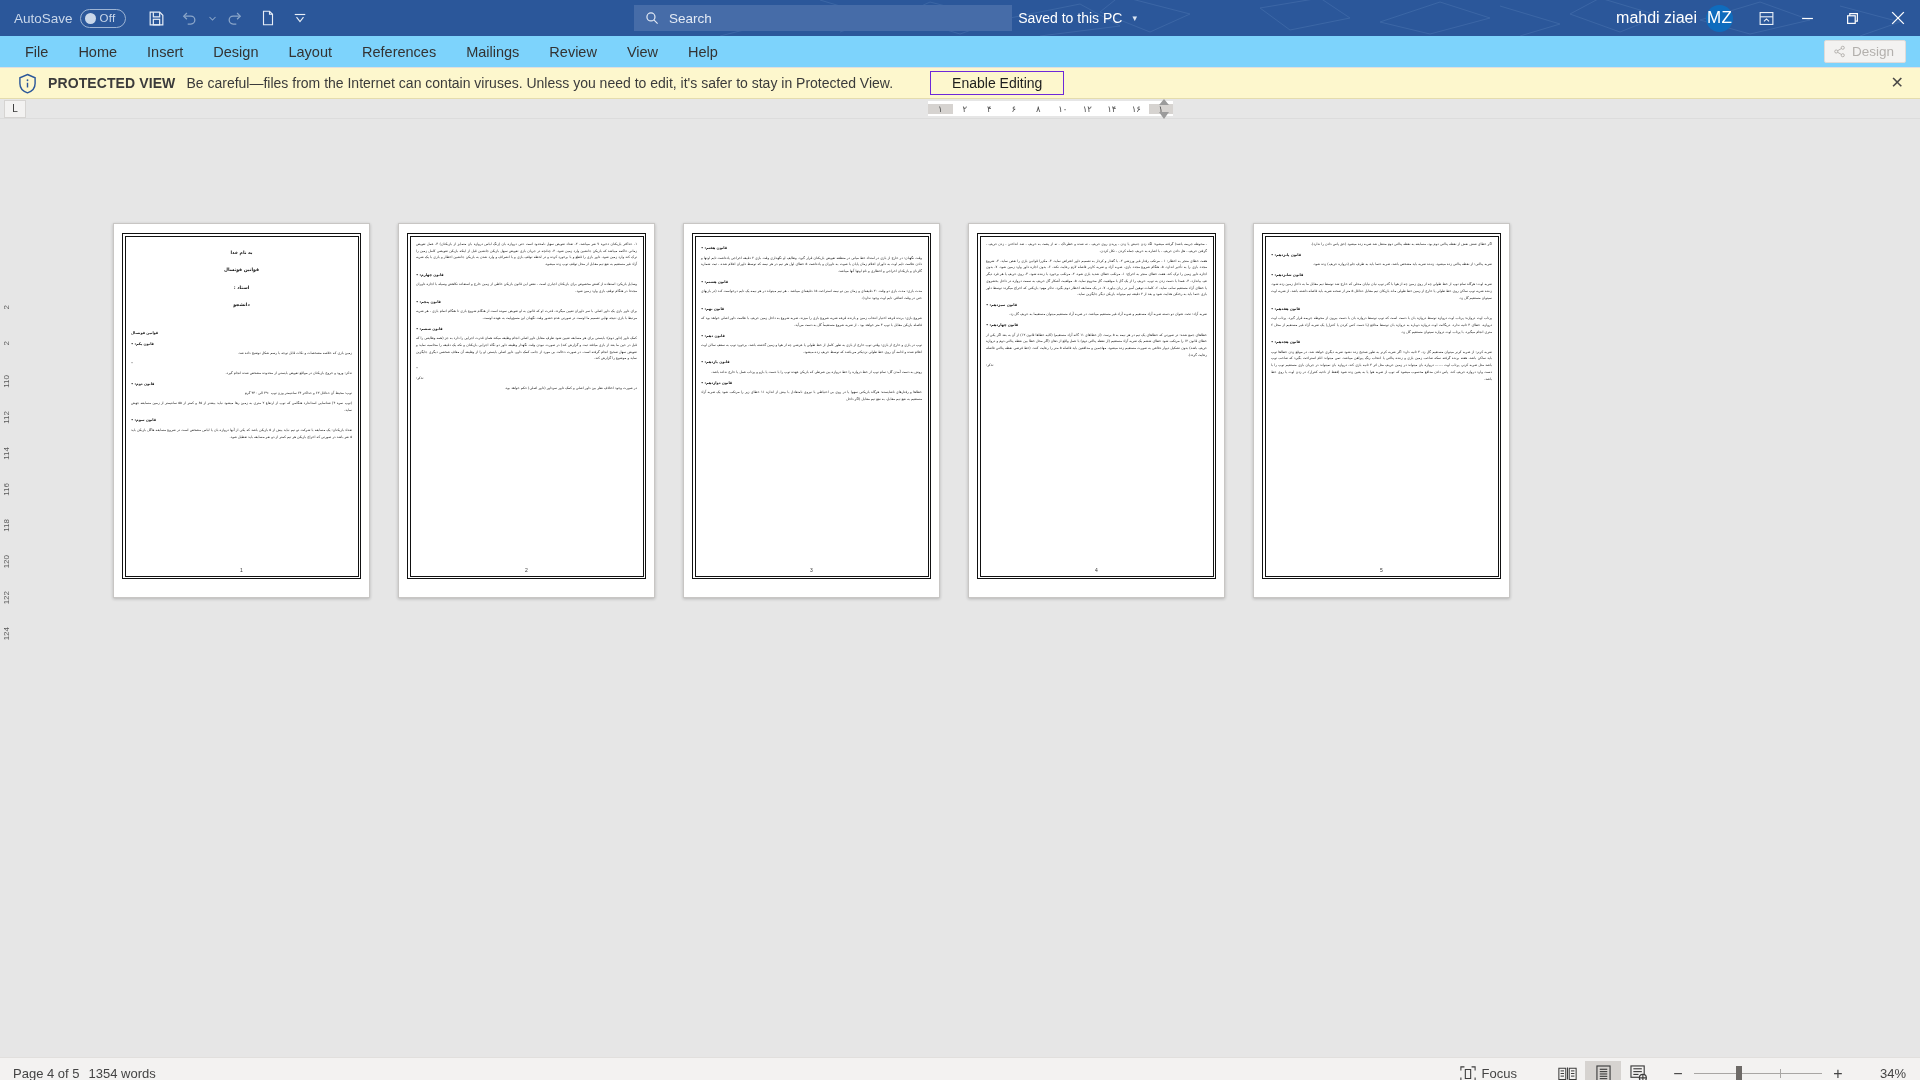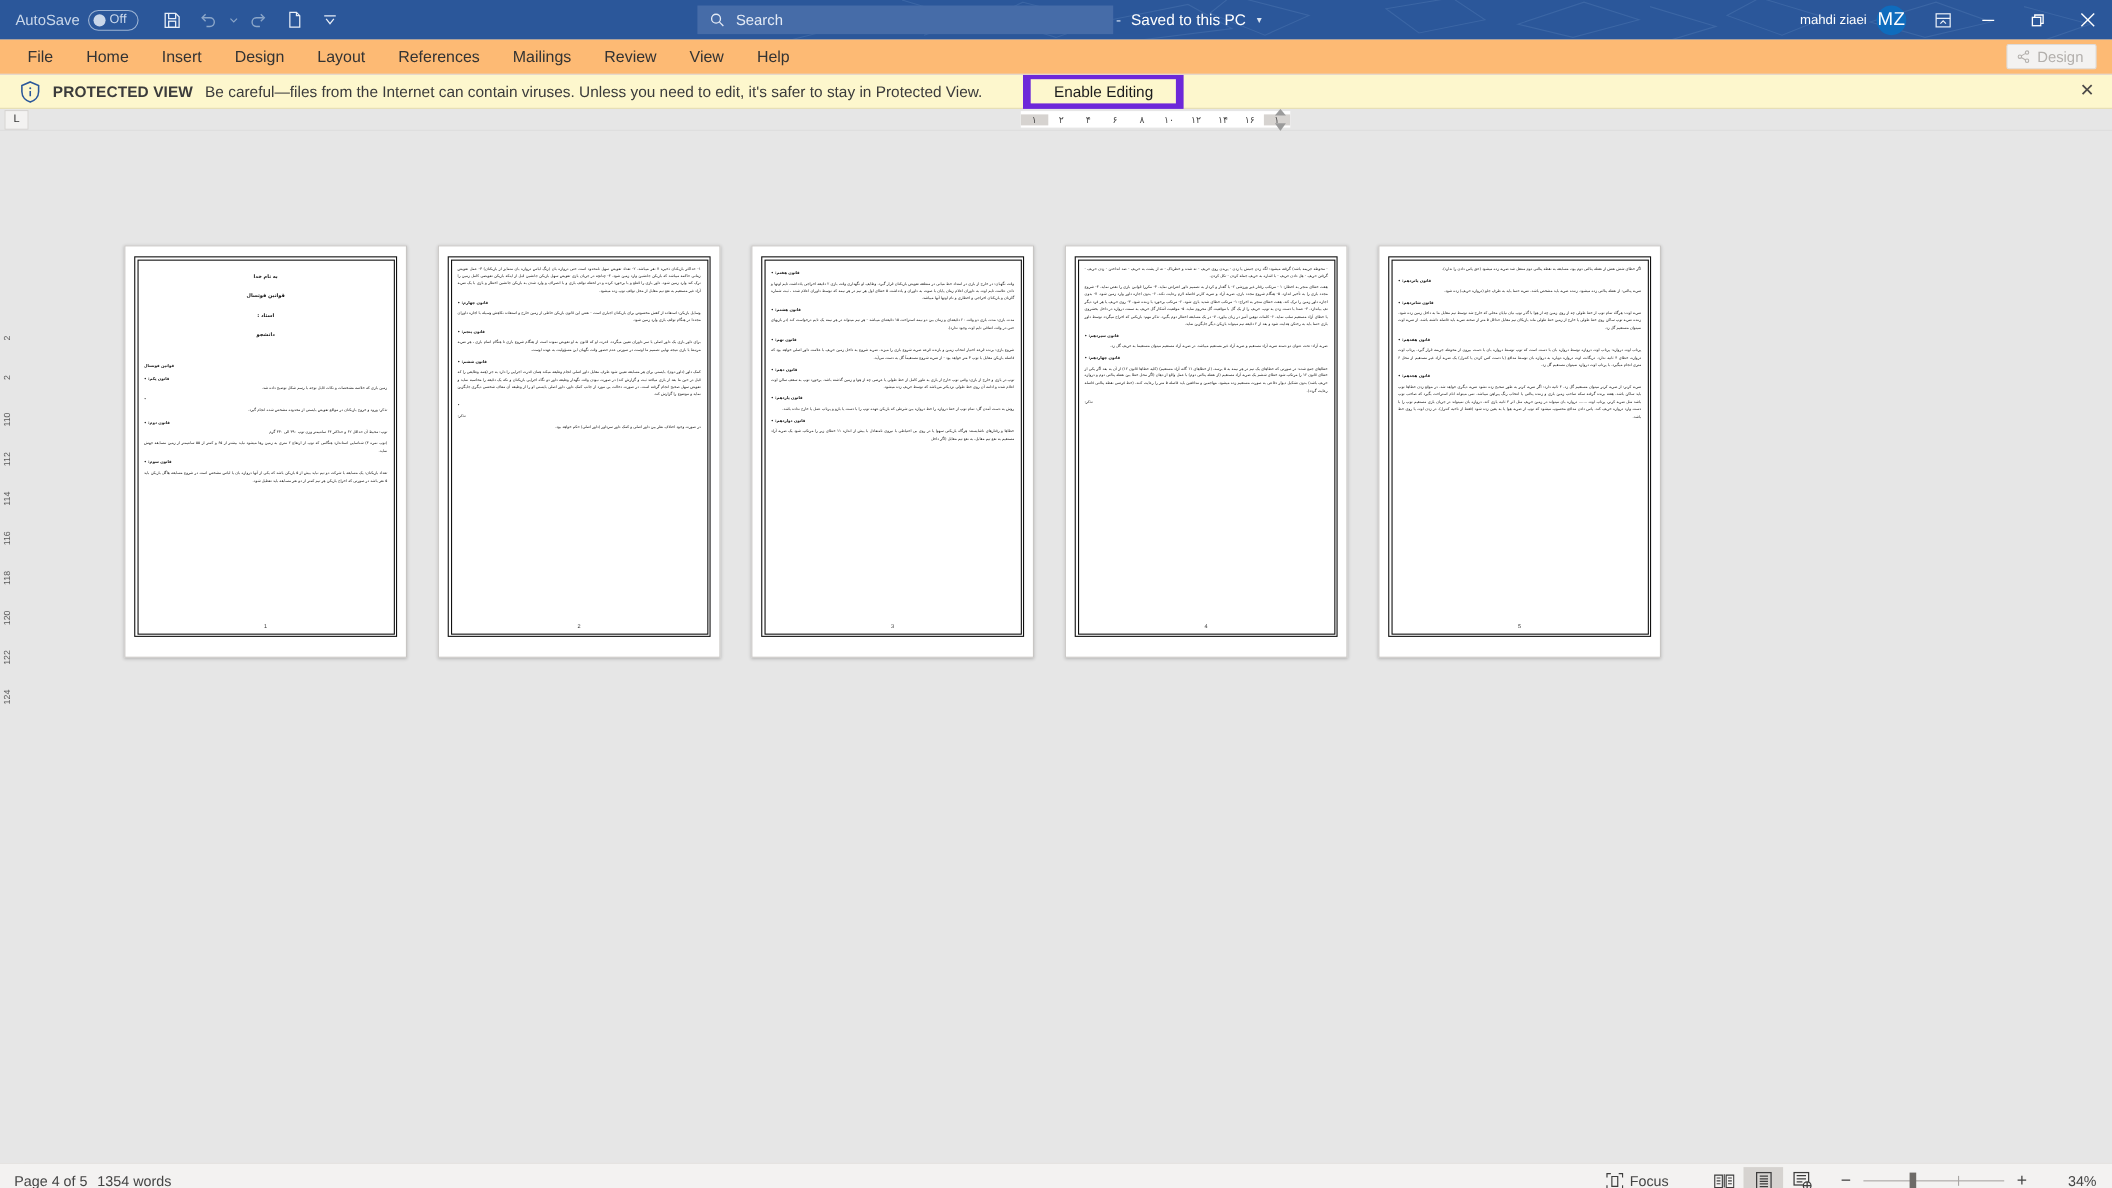--- a/index.html
+++ b/index.html
@@ -62,37 +62,37 @@
     display: flex; align-items: center; gap: 10px;
     padding-left: 11px; margin: 0 6px;
     position: absolute; left: 628px; top: 5px;
     z-index: 3;
   }
   .searchbox .ph { font-size: 13.5px; color: #e3eaf5; }
   .title-right {
     display: flex; align-items: center; height: 100%;
     margin-left: auto; z-index: 2;
   }
-  .username { font-size: 12px; margin-right: 9px; }
+  .username { font-size: 16px; margin-right: 9px; }
   .avatar {
     width: 27px; height: 27px; border-radius: 50%;
     background: #0f6cbd; color: #fff; font-size: 17px;
     display: flex; align-items: center; justify-content: center;
     margin-right: 14px; letter-spacing: .3px;
   }
   .ribbon-display { width: 38px; display:flex; align-items:center; justify-content:center; color:#eaf0f8; }
   .wincontrol {
     width: 45px; height: 36px;
     display: flex; align-items: center; justify-content: center;
     color: #ffffff;
   }
 
   
   .tabbar {
-    height: 32px; background: #fdba74;
+    height: 32px; background: #7dd3fc;
     display: flex; align-items: flex-end;
     border-bottom: 1px solid #e1dfdd;
     position: relative;
   }
   .tab {
     font-size: 14.5px; color: #333333;
     padding: 4px 13px 7px 13px;
     margin-left: 4px;
     white-space: nowrap;
   }
@@ -110,21 +110,21 @@
   .pv-banner {
     height: 31px; background: #fdf7cd;
     border-bottom: 1px solid #e4dcae;
     display: flex; align-items: center;
     padding-left: 18px; gap: 11px;
   }
   .pv-title { font-size: 14px; font-weight: bold; color: #3b3b3b; letter-spacing: .1px; }
   .pv-text { font-size: 14px; color: #3b3b3b; }
   .pv-enable {
     margin-left: 26px;
-    background: #fdf7cd; border: 7px solid #6d28d9;
+    background: #fdf7cd; border: 1px solid #6d28d9;
     font-size: 14px; color: #1d1d1d;
     padding: 3px 21px;
   }
   .pv-close {
     margin-left: auto; margin-right: 16px;
     font-size: 16px; color: #4c4a48; line-height: 1;
   }
 
   
   .rulerbar {

